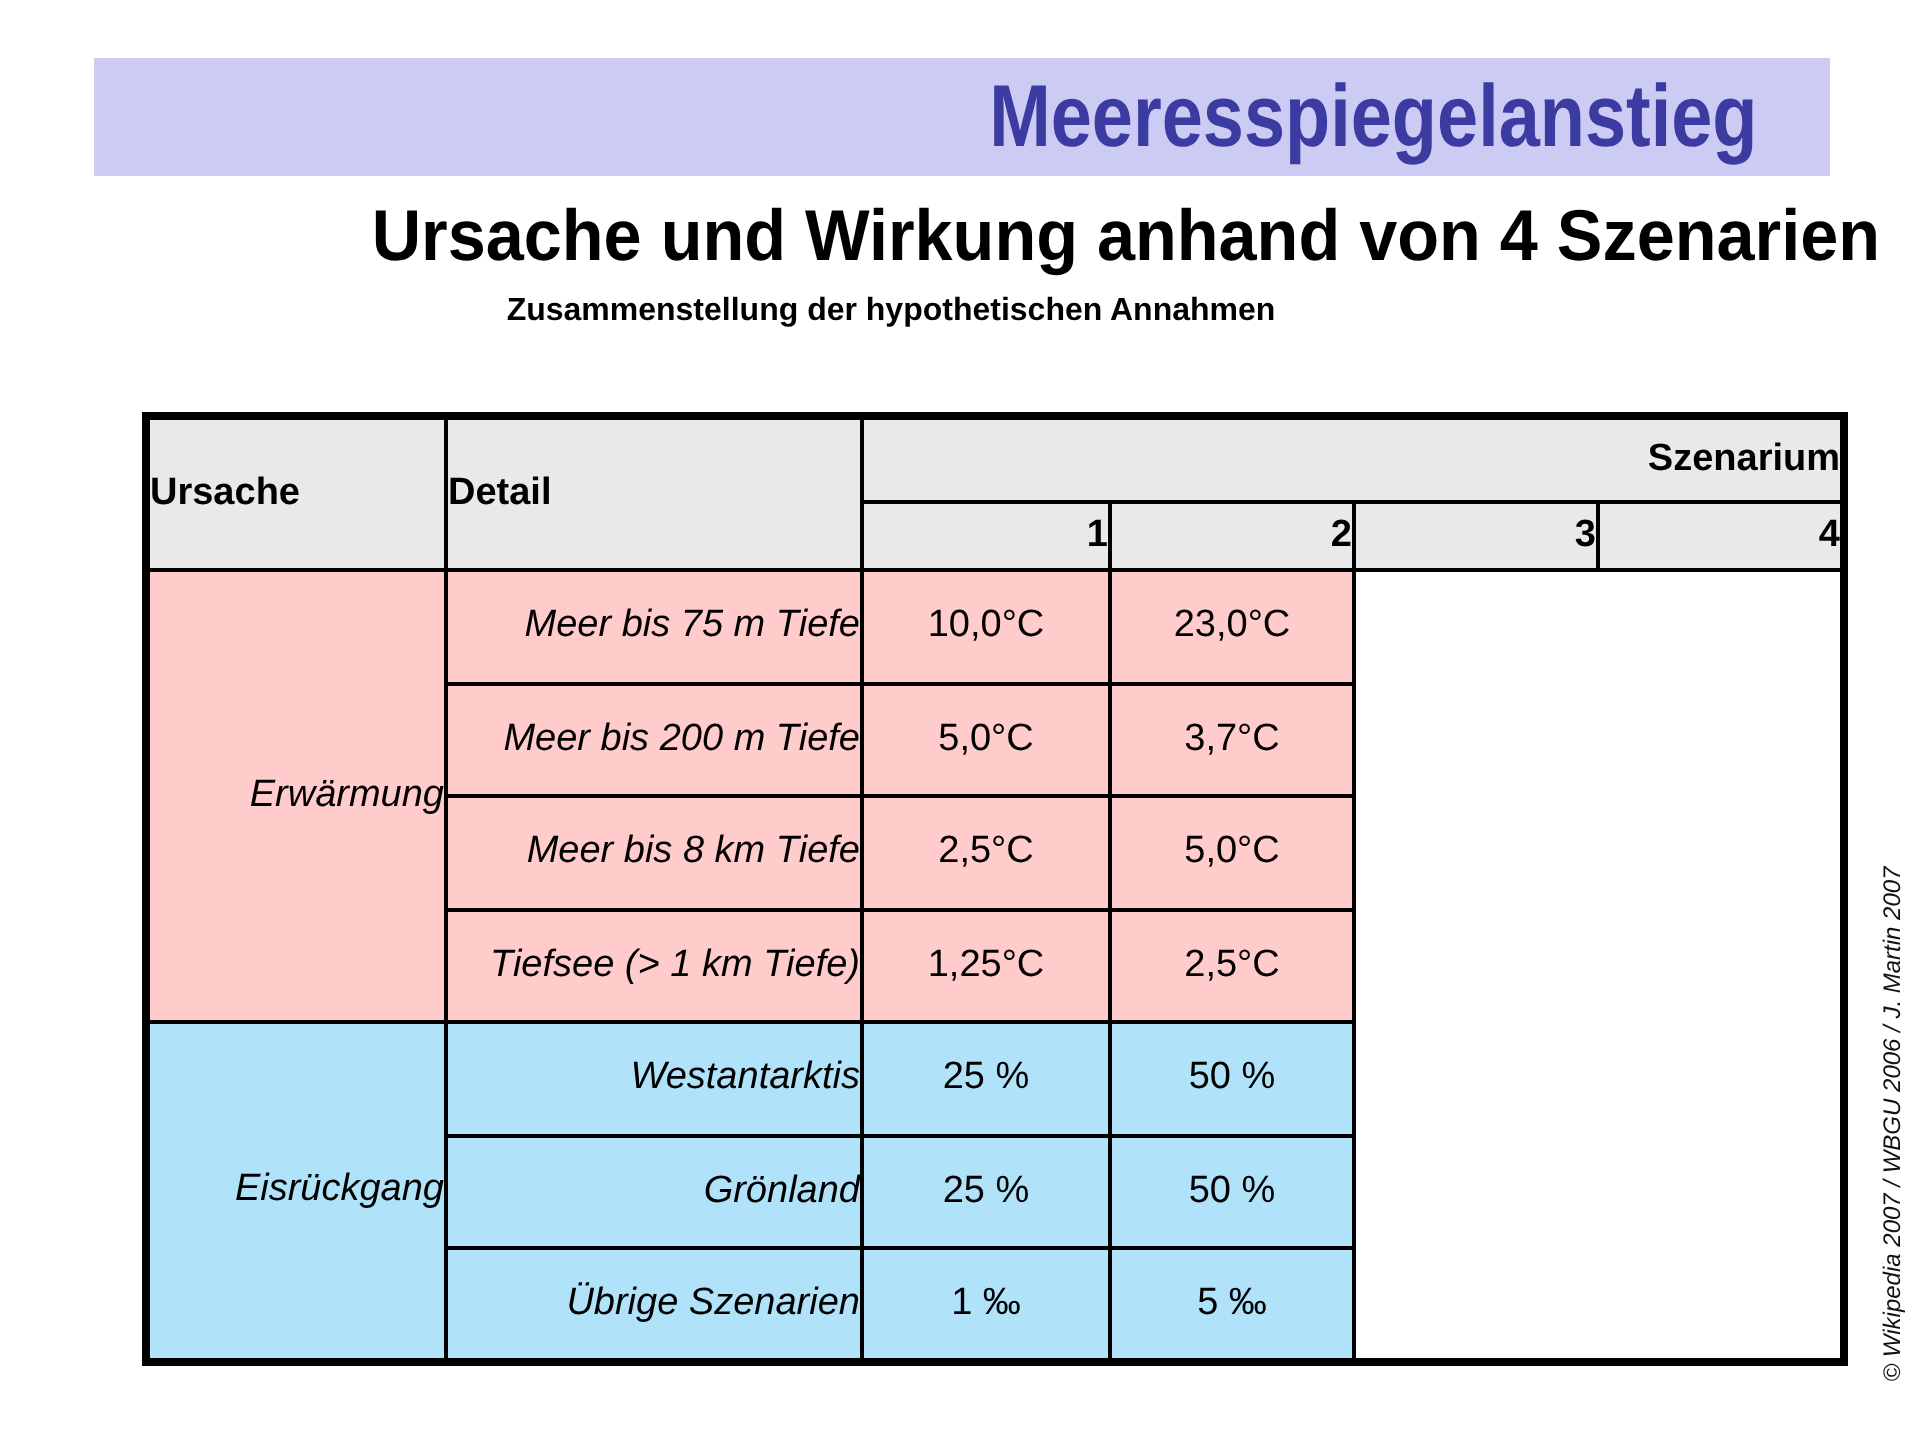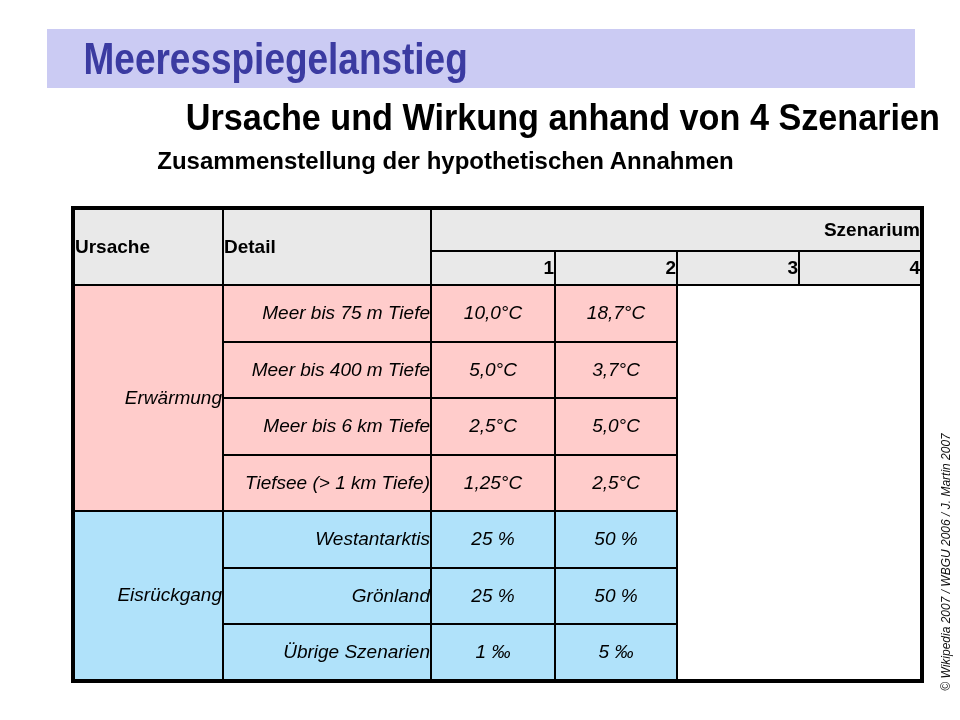--- a/index.html
+++ b/index.html
@@ -10,42 +10,42 @@
     font-family: "Liberation Sans", sans-serif;
     overflow: hidden;
     color: #000;
   }
 
   
   .banner {
     position: absolute; left: 47px; top: 29px;
     width: 868px; height: 59px;
     background: var(--banner-bg, #CBCBF3);
-    display: flex; align-items: center; justify-content: flex-start;
+    display: flex; align-items: center; justify-content: flex-end;
   }
   .banner-title {
     font-size: 44px; font-weight: bold;
     color: var(--banner-text, #3B3BA1);
     white-space: nowrap;
     transform: scaleX(0.84);
   }
 
   
   .main-title {
     position: absolute; left: 0; top: 96px; width: 960px; height: 44px;
     display: flex; align-items: center; justify-content: flex-end;
   }
   .main-title span {
     font-size: 36px; font-weight: bold; white-space: nowrap;
     transform: scaleX(0.95);
   }
   .sub-title {
     position: absolute; left: 0; top: 147px; width: 891px;
     text-align: center;
-    font-size: 24px; font-weight: bold;
+    font-size: 16px; font-weight: bold;
   }
 
   
   .table-wrap { position: absolute; left: 47px; top: 206px; padding-left: 24px; }
   table.scenario {
     border-collapse: collapse;
     table-layout: fixed;
     border: 4px solid #000;
     font-size: 19px;
   }
@@ -59,21 +59,21 @@
   tr.hrow2 { height: 34px; }
   tr.brow  { height: 56.5px; }
   th {
     background: var(--header-bg, #E9E9E9);
     font-weight: bold;
     text-align: right;
   }
   th.corner { text-align: left; padding-left: 12px; border-bottom: 3px solid #000; }
   th.numhead { border-bottom: 3px solid #000; }
   td.group-name, td.detail { text-align: right; padding-left: 12px; font-style: italic; }
-  td.value { text-align: center; font-style: italic; }
+  td.value { text-align: center; }
   .warm { background: var(--warming-bg, #FFCCCB); }
   .ice  { background: var(--ice-bg, #B0E2FA); }
   td.empty-region { background: #ffffff; border: 2px solid #000; }
 
   
   .credit {
     position: absolute; left: 807px; top: 554px;
     width: 280px; height: 16px;
     transform: rotate(-90deg);
     font-size: 12px; font-style: italic;
@@ -116,30 +116,30 @@
         <th class="numhead">1</th>
         <th class="numhead">2</th>
         <th class="numhead">3</th>
         <th class="numhead">4</th>
       </tr>
 
       <tr class="brow">
         <td class="group-name warm" rowspan="4">Erwärmung</td>
         <td class="detail warm">Meer bis 75 m Tiefe</td>
         <td class="value warm">10,0°C</td>
-        <td class="value warm">18,7°C</td>
+        <td class="value warm">23,0°C</td>
         <td class="empty-region" rowspan="7" colspan="2"></td>
       </tr>
       <tr class="brow">
-        <td class="detail warm">Meer bis 400 m Tiefe</td>
+        <td class="detail warm">Meer bis 200 m Tiefe</td>
         <td class="value warm">5,0°C</td>
         <td class="value warm">3,7°C</td>
       </tr>
       <tr class="brow">
-        <td class="detail warm">Meer bis 6 km Tiefe</td>
+        <td class="detail warm">Meer bis 8 km Tiefe</td>
         <td class="value warm">2,5°C</td>
         <td class="value warm">5,0°C</td>
       </tr>
       <tr class="brow">
         <td class="detail warm">Tiefsee (&gt; 1 km Tiefe)</td>
         <td class="value warm">1,25°C</td>
         <td class="value warm">2,5°C</td>
       </tr>
 
       <tr class="brow">

